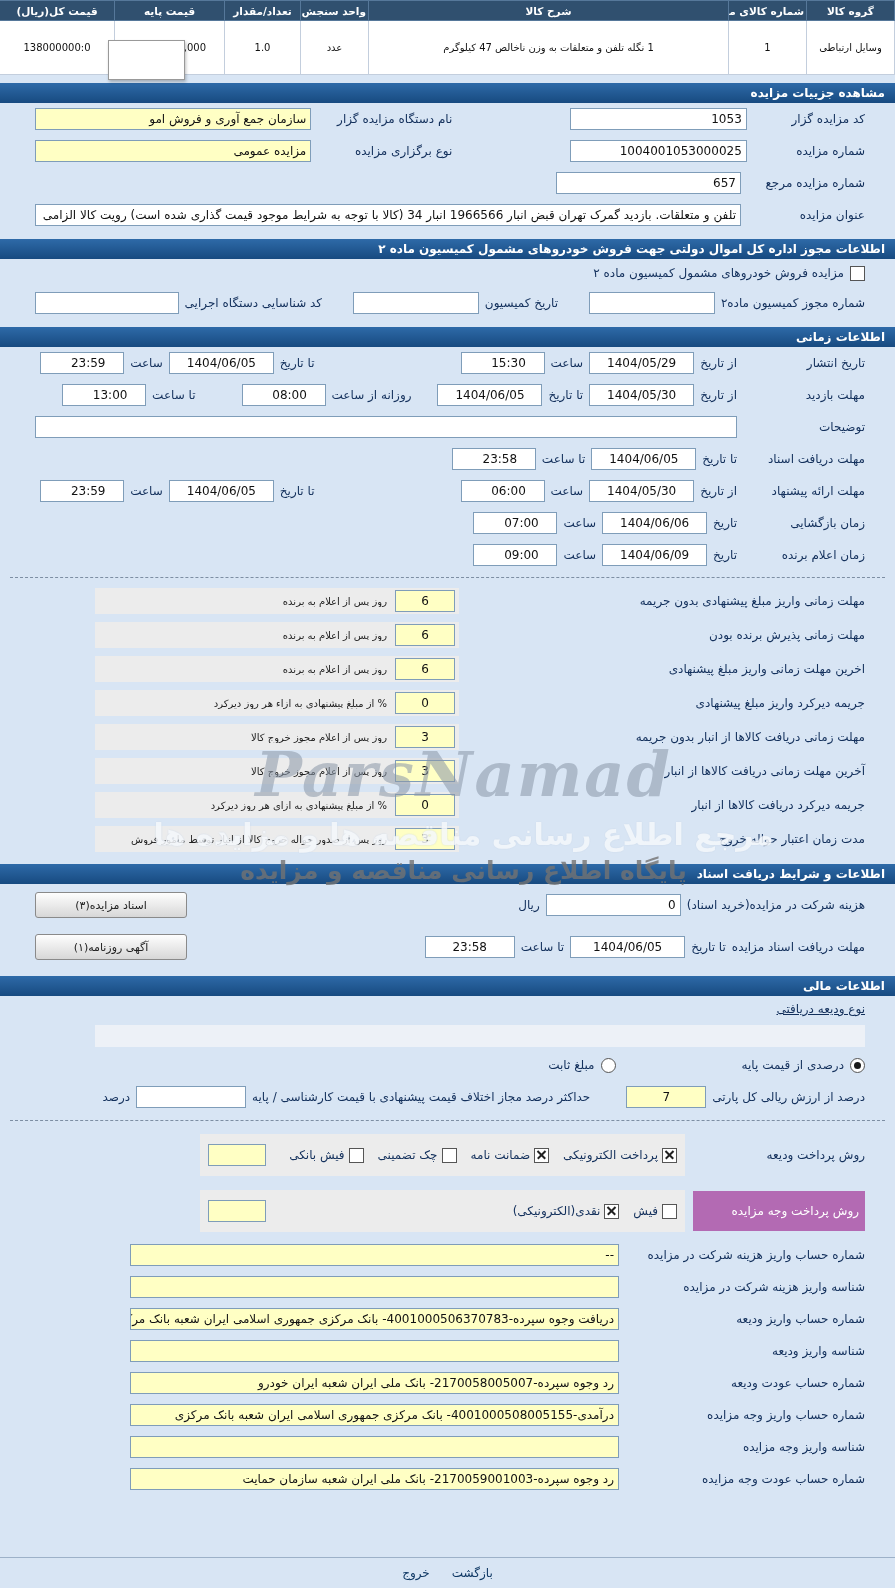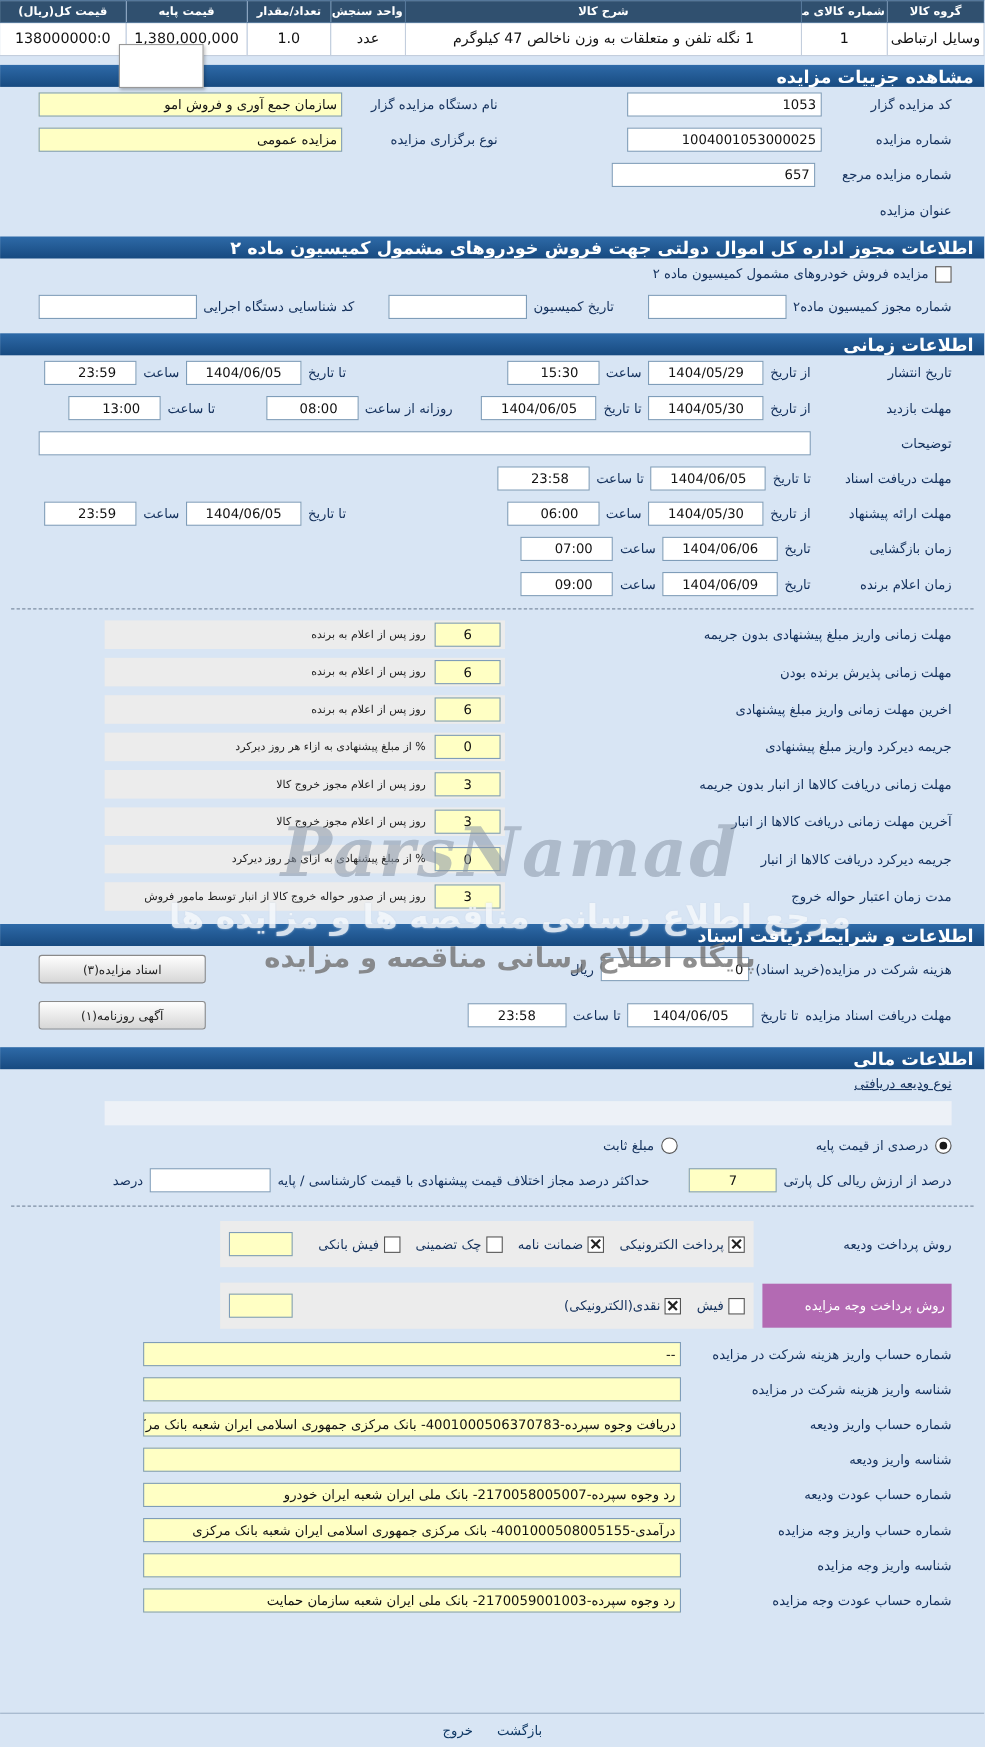--- a/index.html
+++ b/index.html
@@ -1,22 +1,22 @@
 <!DOCTYPE html>
 <html lang="fa"><head>
 <meta charset="utf-8">
 <style>
   html,body{margin:0;padding:0;background:#d8e5f4;}
   .page{position:relative;width:895px;height:1588px;margin:0 auto;background:#d8e5f4;direction:rtl;font-family:"DejaVu Sans",sans-serif;overflow:hidden;}
   
   .goods-table{width:100%;border-collapse:collapse;table-layout:fixed;}
   .goods-table th{background:#30506f;color:#fff;font-size:10.5px;font-weight:bold;height:19px;border:1px solid #56789a;padding:0 2px;overflow:hidden;white-space:nowrap;margin-left:44px;}
-  .goods-table td{background:#fff;color:#111;font-size:13px;height:21px;border:1px solid #c3cedd;text-align:center;padding:4px 3px;overflow:hidden;white-space:nowrap;}
-  
-  .bar{height:20px;margin-top:8px;background:linear-gradient(180deg,#2e6aa8,#174a80);color:#fff;font-size:16px;font-weight:bold;display:flex;align-items:center;padding:0 10px;}
+  .goods-table td{background:#fff;color:#111;font-size:10px;height:21px;border:1px solid #c3cedd;text-align:center;padding:16px 3px;overflow:hidden;white-space:nowrap;}
+  
+  .bar{height:20px;margin-top:8px;background:linear-gradient(180deg,#2e6aa8,#174a80);color:#fff;font-size:12px;font-weight:bold;display:flex;align-items:center;padding:0 10px;}
   
   .row{display:flex;align-items:center;gap:6px;height:32px;padding:0 30px 0 35px;font-size:12px;color:#13305c;}
   .lbl{white-space:nowrap;}
   .fld{background:#fff;border:1px solid #7f9db9;height:20px;font-size:12px;color:#111;display:flex;align-items:center;padding:0 4px;white-space:nowrap;overflow:hidden;cursor:text;}
   .yellow{background:#ffffc4;}
   .ctr{justify-content:center;}
   .grow{flex:1;}
   .dlbl{width:118px;}
   .dlbl2{width:142px;margin-right:112px;}
   .tlbl{width:122px;}
@@ -122,20 +122,21 @@
     <div class="fld w280 yellow">مزایده عمومی</div>
   </div>
 
   <div class="row">
     <span class="lbl dlbl">شماره مزایده مرجع</span>
     <div class="fld w175">657</div>
   </div>
 
   <div class="row">
     <span class="lbl dlbl">عنوان مزایده</span>
+    <div class="fld grow">تلفن و متعلقات. بازدید گمرک تهران قبض انبار 1966566 انبار 34 (کالا با توجه به شرایط موجود قیمت گذاری شده است) رویت کالا الزامی</div>
   </div>
 
   <div class="bar">
       <span>اطلاعات مجوز اداره کل اموال دولتی جهت فروش خودروهای مشمول کمیسیون ماده ۲</span>
     </div>
 
   <div class="row h28">
     <span class="cb"></span>
     <span class="lbl">مزایده فروش خودروهای مشمول کمیسیون ماده ۲</span>
   </div>

